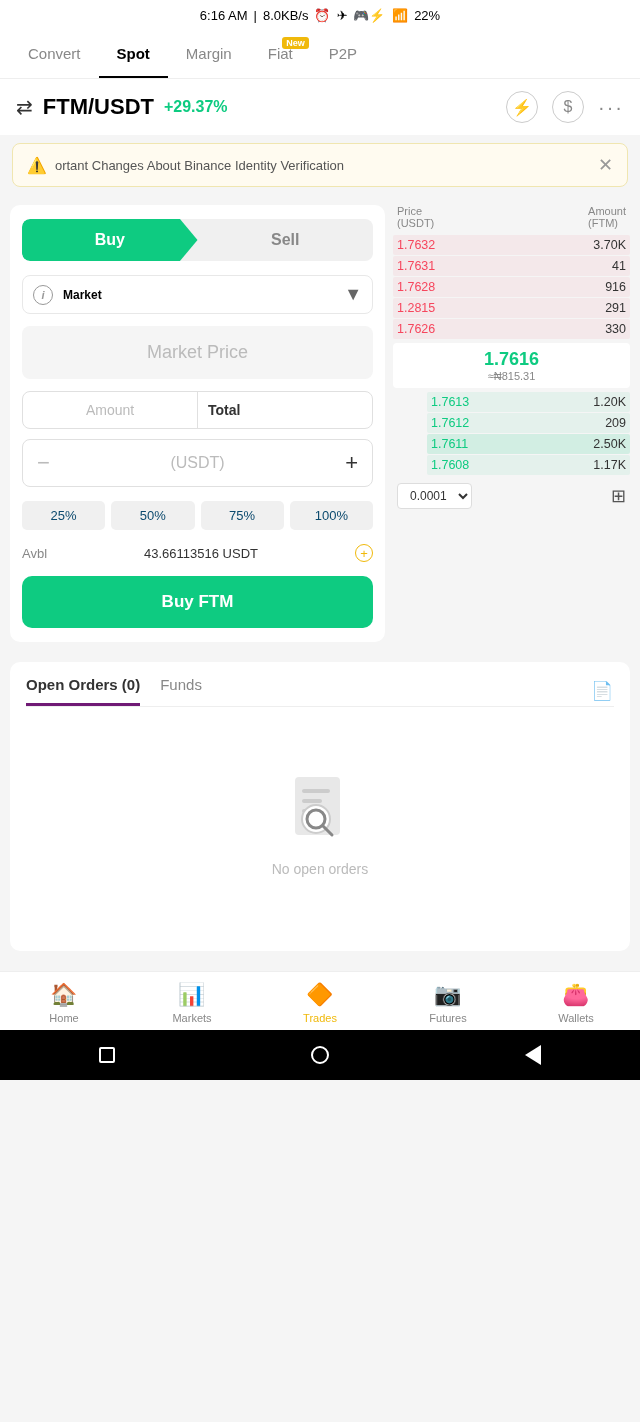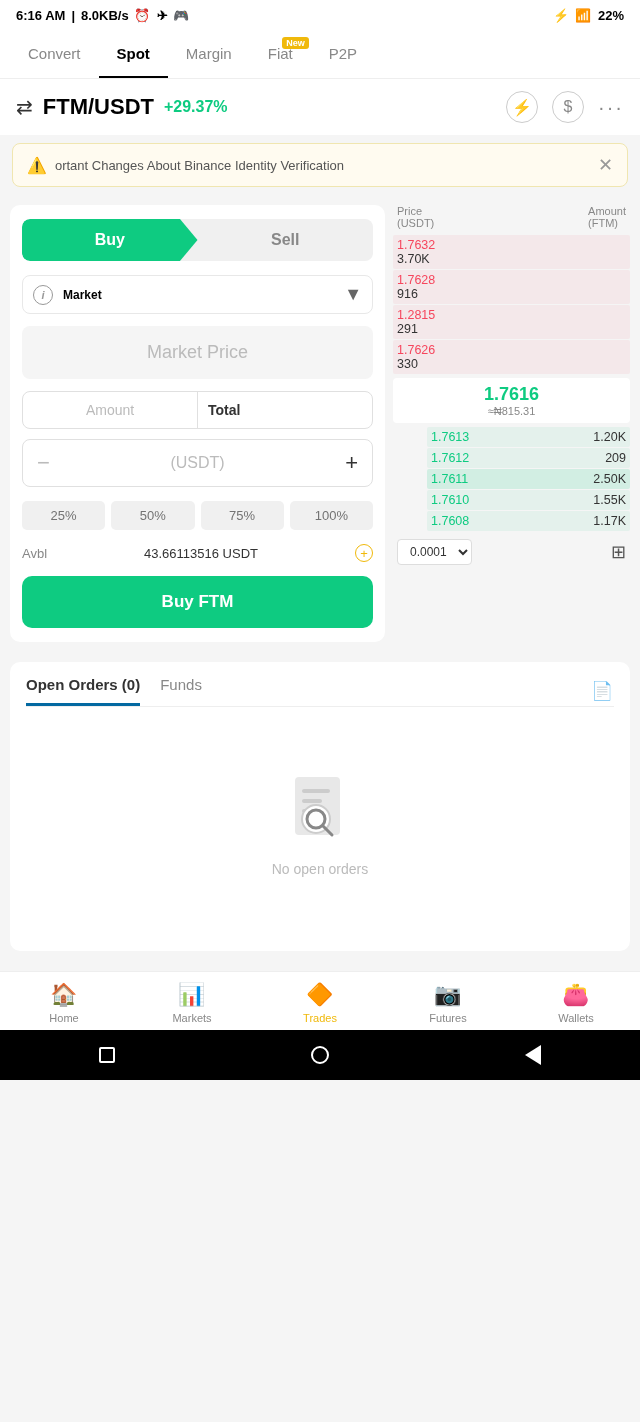--- a/index.html
+++ b/index.html
@@ -4,24 +4,24 @@
   <meta name="viewport" content="width=640px">
   <style>
     * { margin: 0; padding: 0; box-sizing: border-box; }
     body { font-family: -apple-system, BlinkMacSystemFont, 'Segoe UI', sans-serif; background: #f5f5f5; width: 640px; overflow-x: hidden; }
 
     
     .status-bar {
       background: #fff;
       padding: 8px 16px;
       display: flex;
-      justify-content: space-between;
+      justify-content: center;
       align-items: center;
       font-size: 13px;
-      font-weight: 700;
+      font-weight: 400;
     }
     .status-left { display: flex; gap: 6px; align-items: center; }
     .status-right { display: flex; gap: 6px; align-items: center; }
 
     
     .top-nav {
       background: #fff;
       display: flex;
       border-bottom: 1px solid #eee;
       padding: 0 10px;
@@ -212,21 +212,21 @@
       gap: 6px;
       margin-bottom: 14px;
     }
     .pct-btn {
       flex: 1;
       padding: 7px;
       background: #f0f0f0;
       border: none;
       border-radius: 5px;
       font-size: 13px;
-      color: #737373;
+      color: #0c4a6e;
       cursor: pointer;
     }
 
     
     .avbl-row {
       display: flex;
       justify-content: space-between;
       align-items: center;
       margin-bottom: 14px;
       font-size: 13px;
@@ -269,21 +269,21 @@
       padding: 0 4px;
     }
     .ob-row {
       display: flex;
       justify-content: space-between;
       font-size: 12.5px;
       padding: 3px 4px;
       border-radius: 2px;
       margin-bottom: 1px;
     }
-    .ob-row.sell { background: rgba(246, 70, 93, 0.07); flex-direction: column; }
+    .ob-row.sell { background: rgba(246, 70, 93, 0.07); }
     .ob-row.buy { background: rgba(14, 203, 129, 0.07); margin-left: 34px; }
     .ob-row .price-sell { color: #f6465d; font-weight: 500; }
     .ob-row .price-buy { color: #0ecb81; font-weight: 500; }
     .ob-row .amount-val { color: #333; }
 
     
     .mid-price-row {
       text-align: center;
       padding: 6px 0;
       background: #fff;
@@ -325,21 +325,21 @@
       align-items: center;
       border-bottom: 1px solid #eee;
       padding-bottom: 0;
       margin-bottom: 0;
     }
     .orders-tab {
       font-size: 15px;
       font-weight: 700;
       color: #333;
       padding-bottom: 10px;
-      border-bottom: 3px solid #0369a1;
+      border-bottom: 3px solid #701a75;
       cursor: pointer;
     }
     .orders-tab.inactive {
       font-weight: 400;
       color: #888;
       border-bottom: 3px solid transparent;
     }
     .orders-tab-icon {
       margin-left: auto;
       font-size: 18px;
@@ -518,20 +518,24 @@
     <div class="ob-header">
       <span>Price<br>(USDT)</span>
       <span>Amount<br>(FTM)</span>
     </div>
 
     <div class="ob-row sell">
       <span class="price-sell">1.7632</span>
       <span class="amount-val">3.70K</span>
     </div>
     <div class="ob-row sell">
+      <span class="price-sell">1.7631</span>
+      <span class="amount-val">41</span>
+    </div>
+    <div class="ob-row sell">
       <span class="price-sell">1.7628</span>
       <span class="amount-val">916</span>
     </div>
     <div class="ob-row sell">
       <span class="price-sell">1.2815</span>
       <span class="amount-val">291</span>
     </div>
     <div class="ob-row sell">
       <span class="price-sell">1.7626</span>
       <span class="amount-val">330</span>
@@ -546,24 +550,20 @@
       <span class="price-buy">1.7613</span>
       <span class="amount-val">1.20K</span>
     </div>
     <div class="ob-row buy">
       <span class="price-buy">1.7612</span>
       <span class="amount-val">209</span>
     </div>
     <div class="ob-row buy" style="background:rgba(14,203,129,0.15);">
       <span class="price-buy">1.7611</span>
       <span class="amount-val">2.50K</span>
-    </div>
-    <div class="ob-row buy">
-      <span class="price-buy">1.7610</span>
-      <span class="amount-val">1.55K</span>
     </div>
     <div class="ob-row buy">
       <span class="price-buy">1.7608</span>
       <span class="amount-val">1.17K</span>
     </div>
 
     <div class="ob-footer">
       <select class="ob-select">
         <option>0.0001</option>
       </select>

